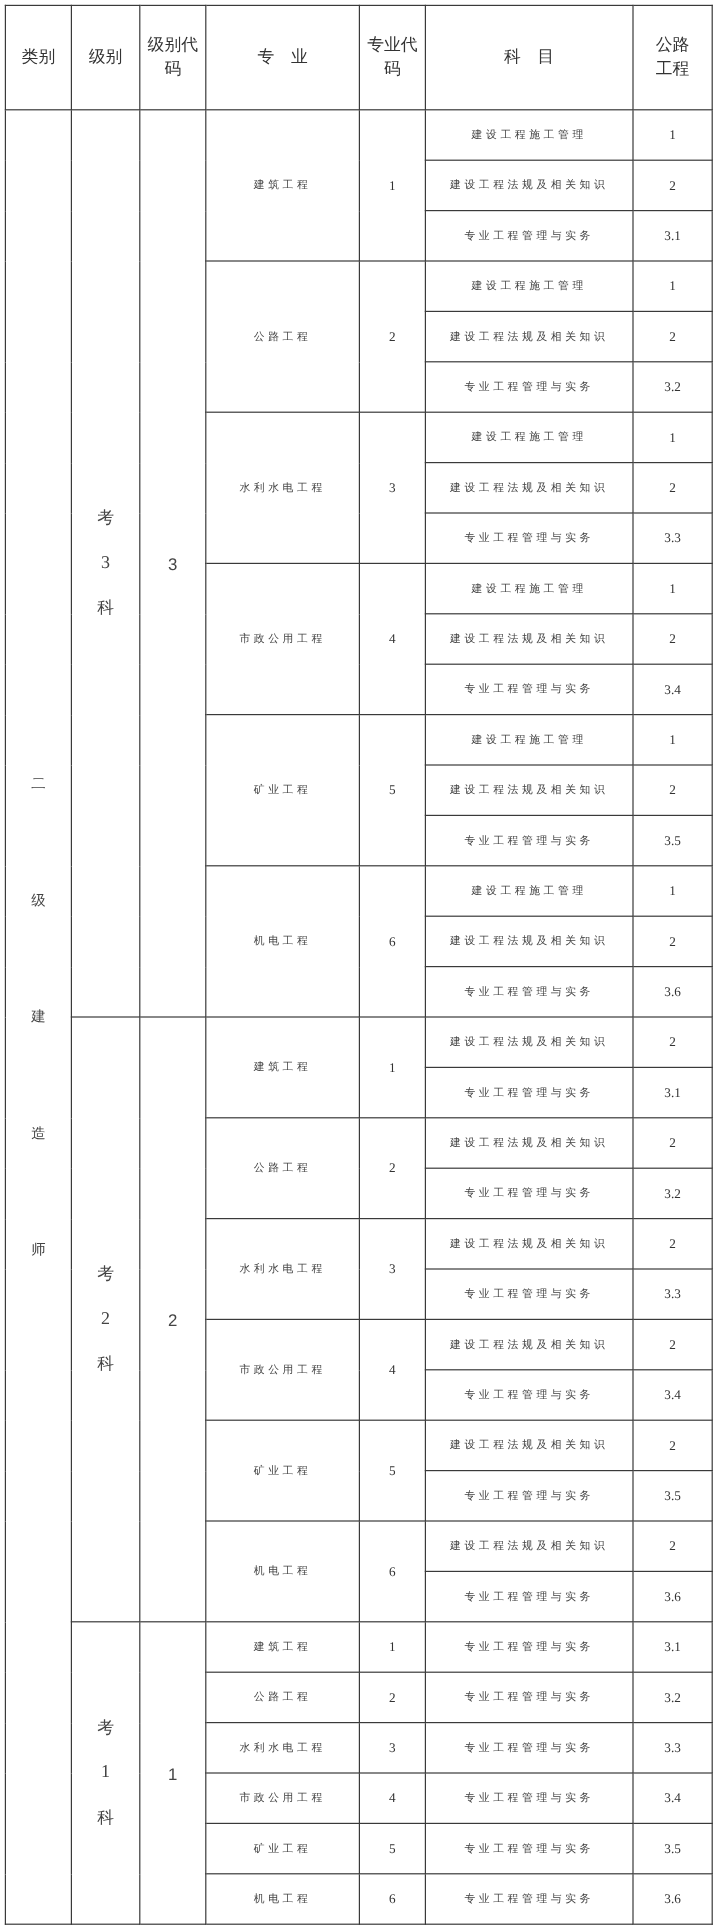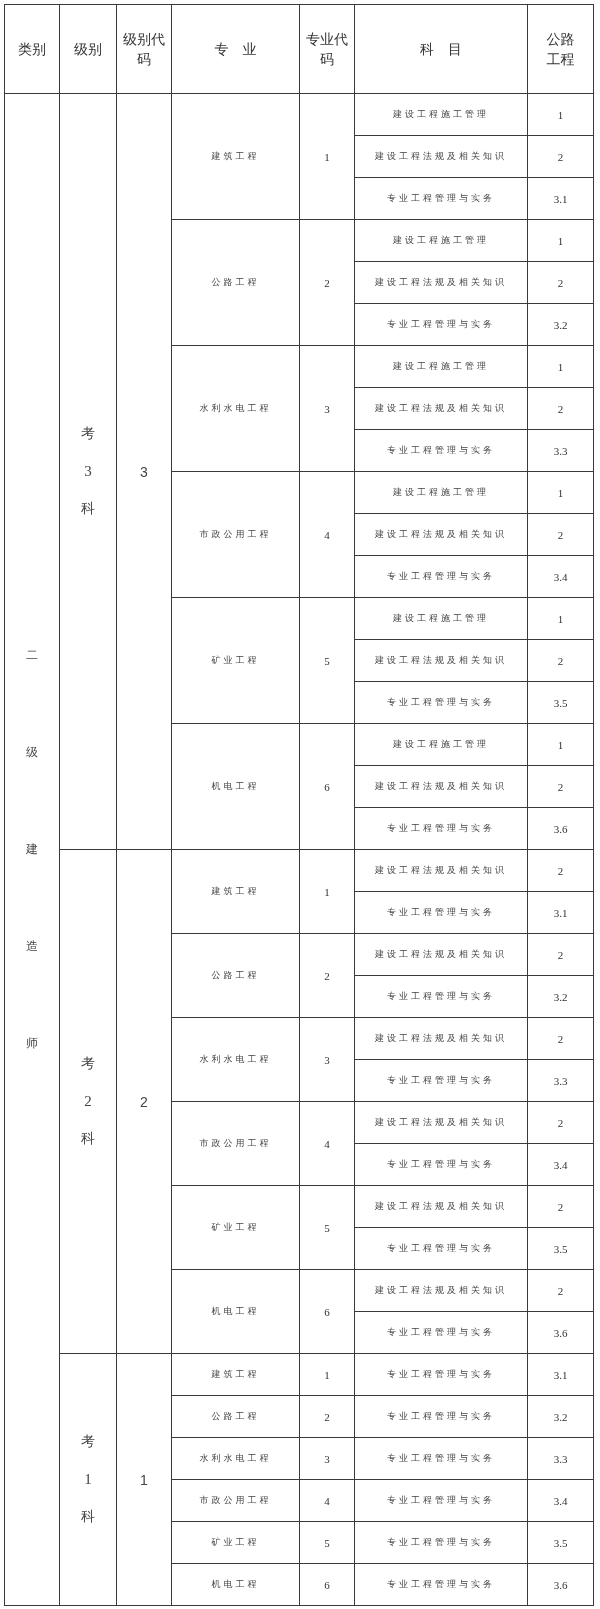--- a/index.html
+++ b/index.html
@@ -38,23 +38,23 @@
       <col style="width:55px">
     <col style="width:128px">
       <col style="width:55px">
       <col style="width:173px">
       <col style="width:66px">
   </colgroup>
   <thead>
     <tr>
       <th>类别</th>
       <th>级别</th>
-      <th style="padding:13px 4px">级别代码</th>
+      <th style="padding:0 4px">级别代码</th>
       <th>专　业</th>
-      <th style="padding:0 4px">专业代码</th>
+      <th style="padding:12px 4px">专业代码</th>
       <th>科　目</th>
       <th style="padding:0 14px">公路工程</th>
     </tr>
   </thead>
   <tbody id="tbody">
       <tr>
         <td class="cat" rowspan="36">
           <div class="vstack">
             <span>二</span>
             <span>级</span>

